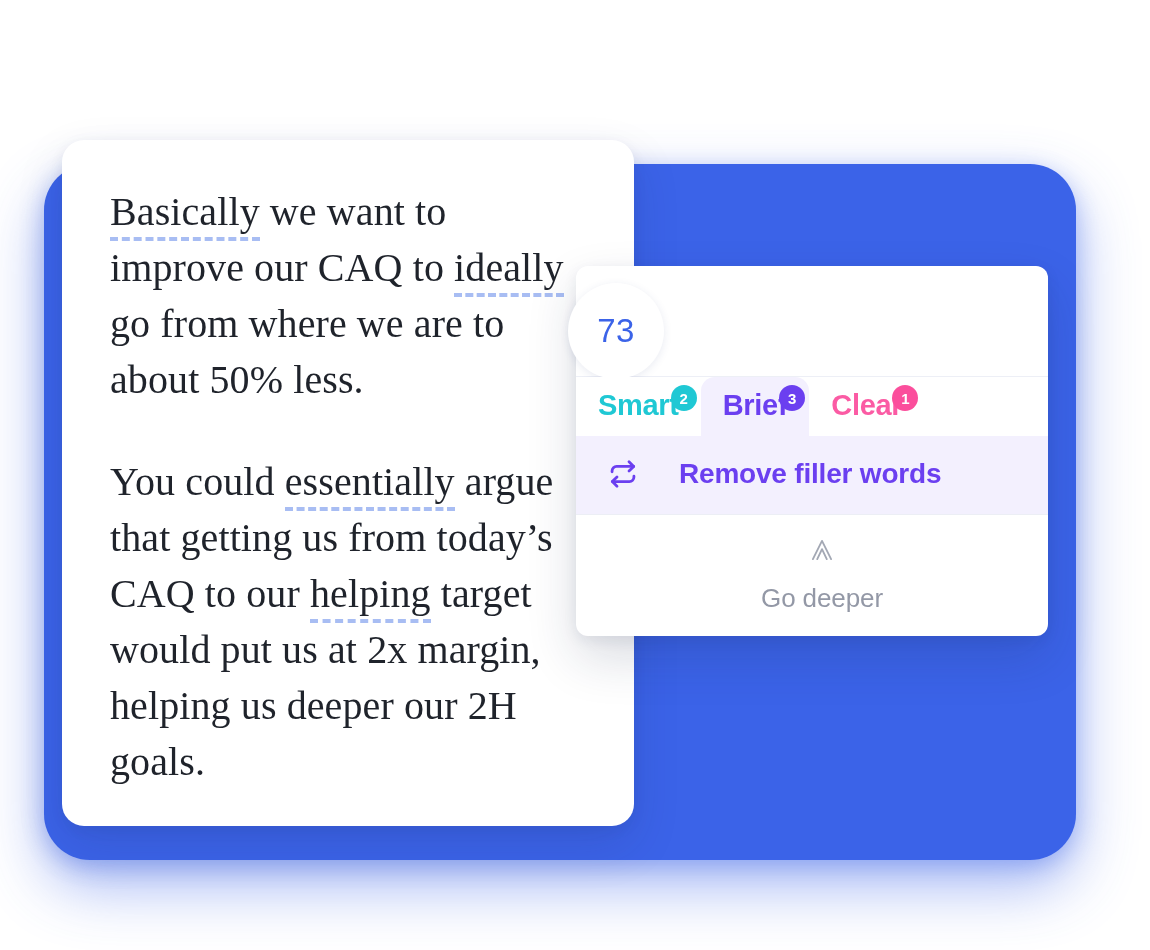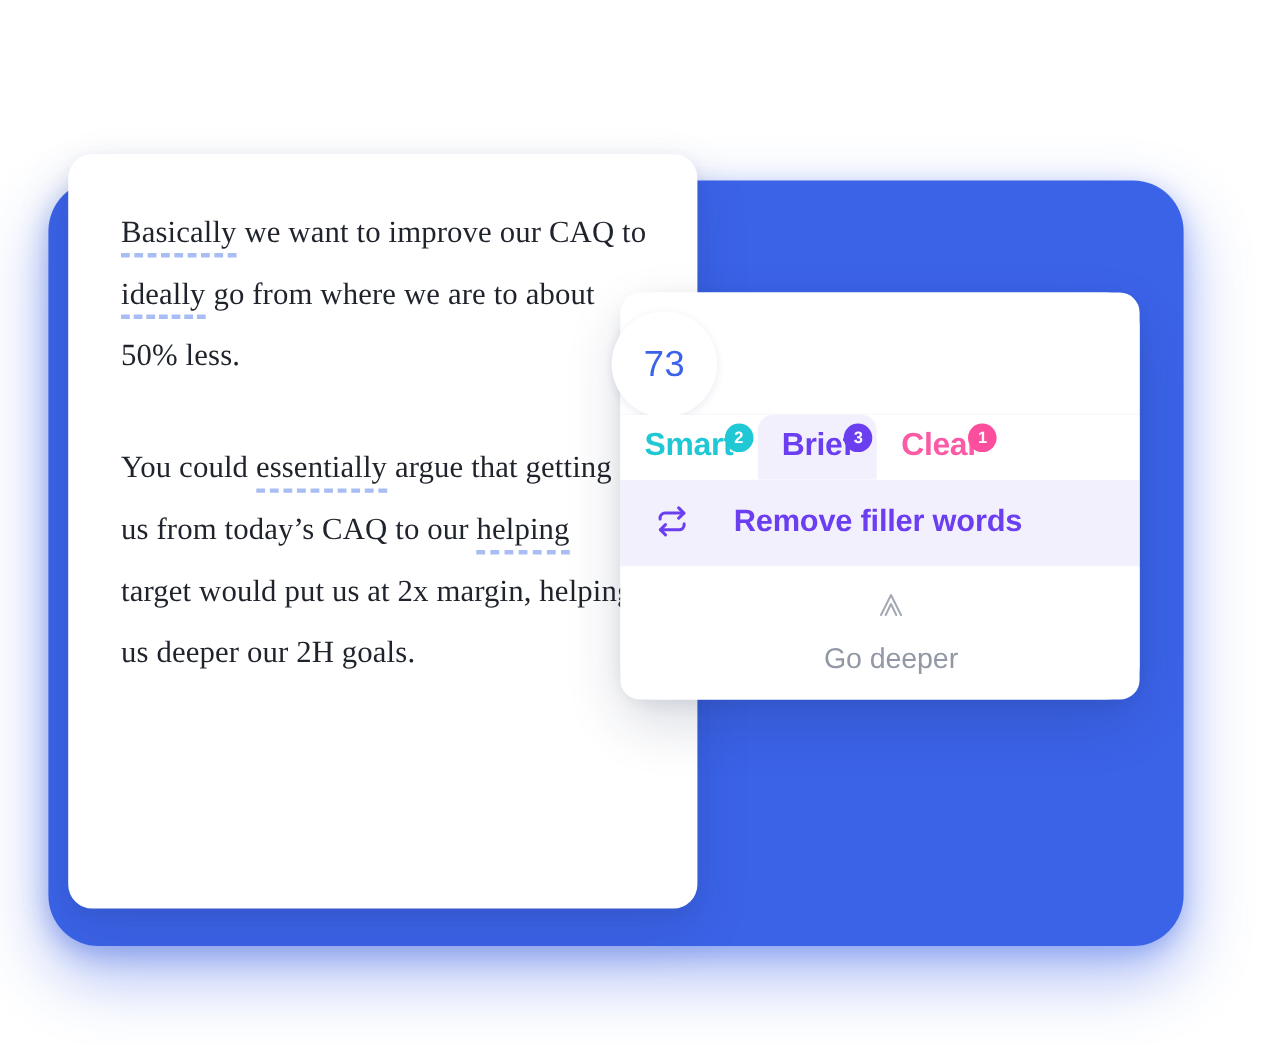--- a/index.html
+++ b/index.html
@@ -45,42 +45,42 @@
     background: #FFFFFF;
     border-radius: 22px;
     box-shadow: 0 20px 48px rgba(30, 40, 80, 0.13),
                 0 4px 14px rgba(30, 40, 80, 0.07);
     box-sizing: border-box;
     padding: 44px 46px 0 48px;
     overflow: hidden;
   }
   .doc-text {
     font-family: "Liberation Serif", "DejaVu Serif", serif;
-    font-size: 28px;
+    font-size: 40px;
     line-height: 56px;
     color: #1F232B;
     margin: 0;
     letter-spacing: 0.1px;
   }
   .doc-text + .doc-text {
     margin-top: 46px;
   }
   
   .flag {
     border-bottom: 4px dashed #A8BDF3;
     padding-bottom: 3px;
   }
 
   
   .panel {
     position: absolute;
-    left: 564px;
+    left: 576px;
     top: 266px;
     width: 472px;
-    border-radius: 30px;
+    border-radius: 12px;
     background: #FFFFFF;
     box-shadow: 0 22px 50px rgba(25, 35, 75, 0.16),
                 0 4px 14px rgba(25, 35, 75, 0.08);
     overflow: visible;
   }
 
   
   .panel-header {
     position: relative;
     height: 110px;

